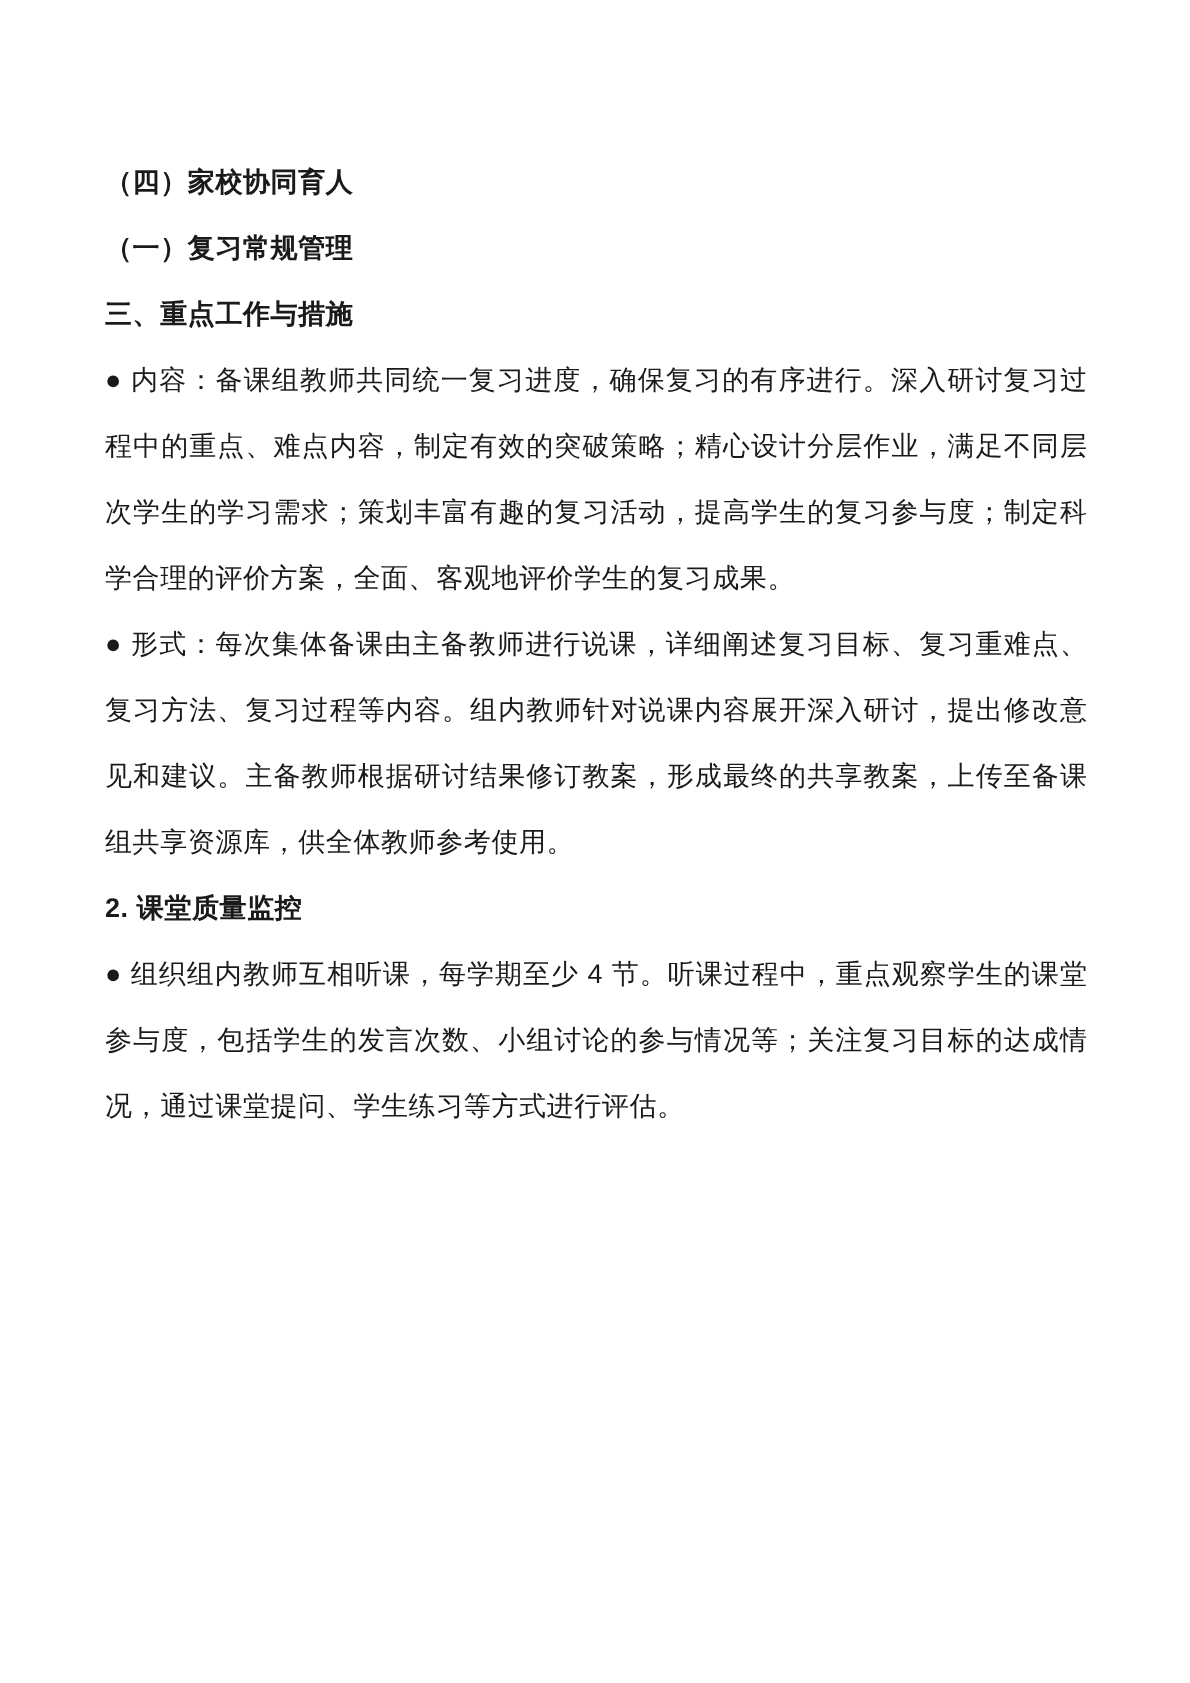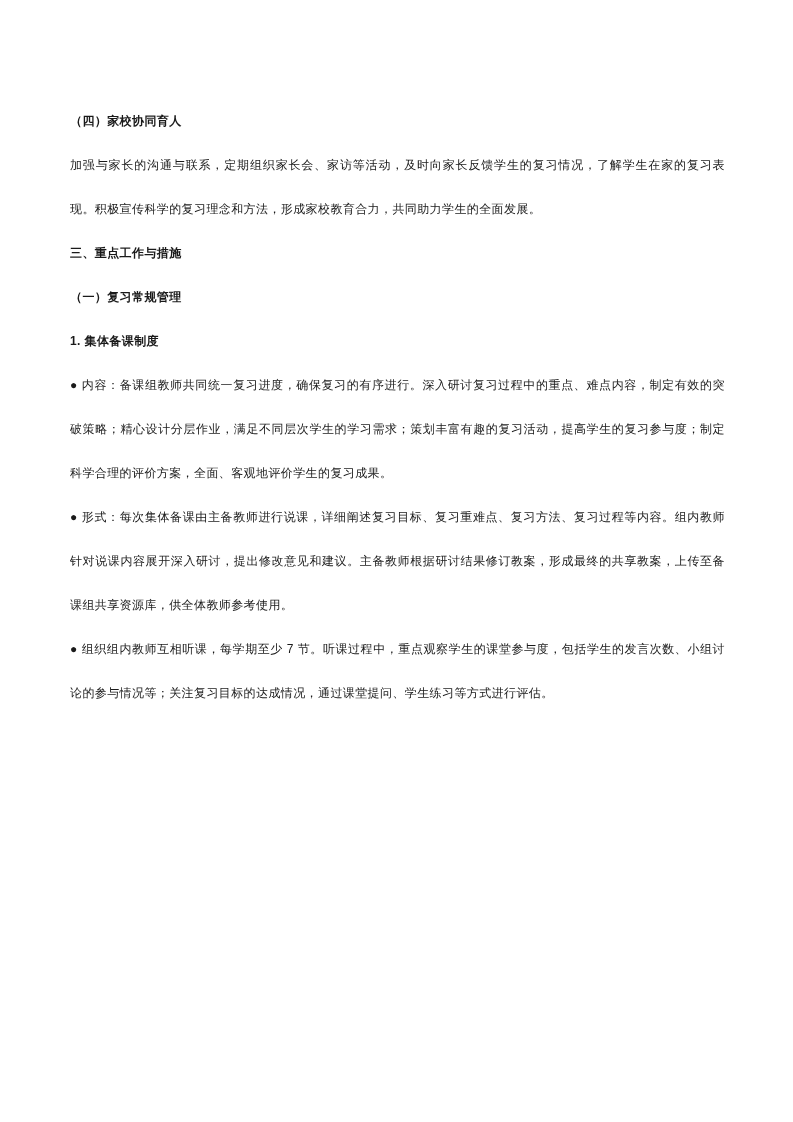--- a/index.html
+++ b/index.html
@@ -14,37 +14,36 @@
     height: 1122px;
     margin: 0 auto;
     background: #ffffff;
     padding: 99px 68px 0 70px;
     overflow: hidden;
     font-family: "Liberation Sans", "DejaVu Sans", sans-serif;
     color: #1a1a1a;
   }
   .block {
     margin: 0;
-    font-size: 12px;
+    font-size: 18px;
     line-height: 44px;
     text-align: justify;
     text-justify: inter-ideograph;
     letter-spacing: 0.4px;
     word-break: break-all;
   }
   .heading {
     font-weight: bold;
     text-align: left;
   }
 </style>
 </head>
 <body>
 
 <div class="page">
   <p class="block heading">（四）家校协同育人</p>
-  <p class="block">加强与家长的沟通与联系，定期组织家长会、家访等活动，及时向家长反馈学生的复习情况，了解学生在家的复习表现。积极宣传科学的复习理念和方法，形成家校教育合力，共同助力学生的全面发展。</p>
+  <p class="block heading">（一）复习常规管理</p>
   <p class="block heading">三、重点工作与措施</p>
-  <p class="block heading">（一）复习常规管理</p>
-  <p class="block heading">1. 集体备课制度</p>
   <p class="block">● 内容：备课组教师共同统一复习进度，确保复习的有序进行。深入研讨复习过程中的重点、难点内容，制定有效的突破策略；精心设计分层作业，满足不同层次学生的学习需求；策划丰富有趣的复习活动，提高学生的复习参与度；制定科学合理的评价方案，全面、客观地评价学生的复习成果。</p>
   <p class="block">● 形式：每次集体备课由主备教师进行说课，详细阐述复习目标、复习重难点、复习方法、复习过程等内容。组内教师针对说课内容展开深入研讨，提出修改意见和建议。主备教师根据研讨结果修订教案，形成最终的共享教案，上传至备课组共享资源库，供全体教师参考使用。</p>
-  <p class="block">● 组织组内教师互相听课，每学期至少 7 节。听课过程中，重点观察学生的课堂参与度，包括学生的发言次数、小组讨论的参与情况等；关注复习目标的达成情况，通过课堂提问、学生练习等方式进行评估。</p>
+  <p class="block heading">2. 课堂质量监控</p>
+  <p class="block">● 组织组内教师互相听课，每学期至少 4 节。听课过程中，重点观察学生的课堂参与度，包括学生的发言次数、小组讨论的参与情况等；关注复习目标的达成情况，通过课堂提问、学生练习等方式进行评估。</p>
 </div>
 
 </body></html>

